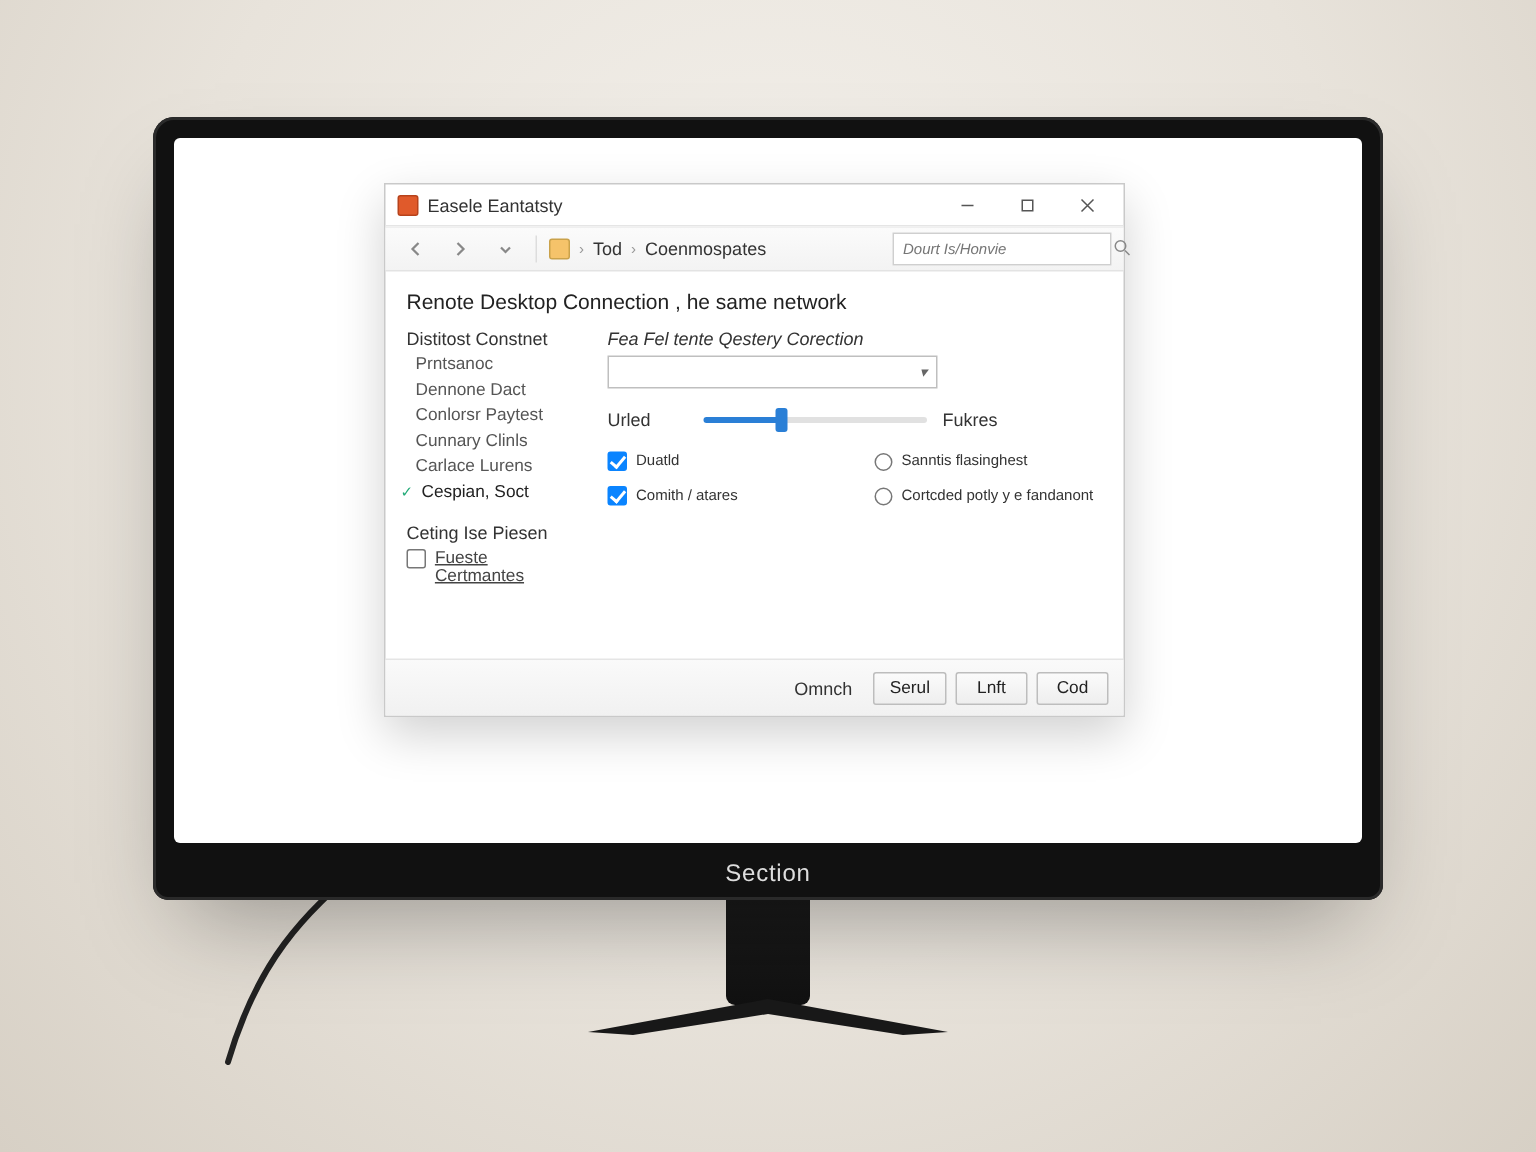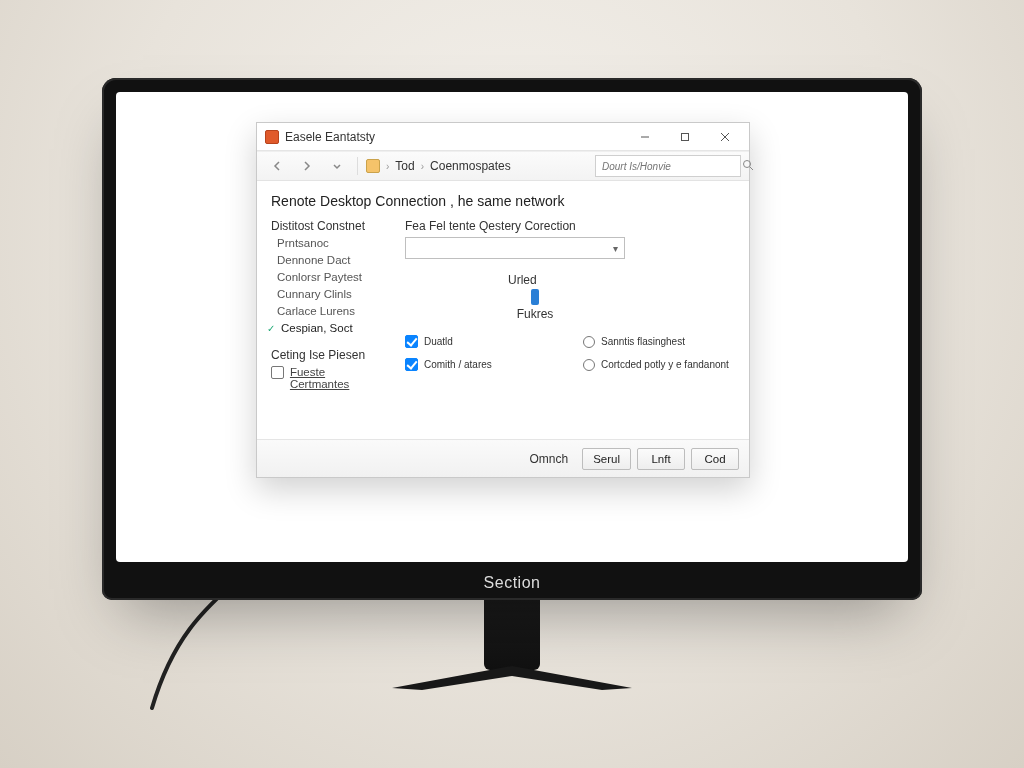--- a/index.html
+++ b/index.html
@@ -84,30 +84,30 @@
   .sp-list { display:flex; flex-direction:column; gap: 5px; }
   .sp-item { font-size: 11.5px; color:#555; padding-left: 6px; display:flex; align-items:center; gap:4px; }
   .sp-item .tick { color:#2a7; font-size:10px; margin-left:-10px; width:10px; }
   .sp-item.selected { color:#222; }
   .sp-check-row { display:flex; align-items:flex-start; gap:6px; font-size:11.5px; color:#444; margin-top:4px;text-decoration:underline; }
   .chk { width:13px; height:13px; border:1px solid #777; background:#fff; position:relative; border-radius:2px; }
   .chk.on { background:#0a84ff; border-color:#0a84ff; }
   .chk.on::after { content:""; position:absolute; left:3px; top:0px; width:4px; height:8px; border:2px solid #fff; border-top:none; border-left:none; transform:rotate(40deg); }
 
   .main { flex:1; display:flex; flex-direction:column; gap: 14px; }
-  .field-row { display:flex; flex-direction:column; gap:4px; }
+  .field-row { display:flex; flex-direction:column; gap:4px;font-style:italic; }
   .field-label { font-size:12px; color:#333; }
   .dropdown {
     width: 220px; height: 22px; border:1px solid #bfbfbf; background:#fff;
     display:flex; align-items:center; justify-content:space-between; padding: 0 6px;
     font-size:12px; color:#333;
   }
   .dropdown .dd-caret { color:#666; font-size:10px; }
 
-  .slider-row { display:flex; align-items:center; gap: 10px; width: 260px; flex-direction: column; }
+  .slider-row { display:flex; align-items:center; gap: 10px; width: 260px; }
   .slider-label { font-size:12px; color:#333; width:54px; }
   .slider-track {
     flex:1; height:4px; border-radius:2px;
     background: linear-gradient(to right, #2a7fd6 0%, #2a7fd6 var(--p,35%), #e1e1e1 var(--p,35%), #e1e1e1 100%);
     position:relative;
   }
   .slider-thumb {
     position:absolute; top:50%; left: var(--p,35%); transform: translate(-50%,-50%);
     width:8px; height:16px; background:#2a7fd6; border-radius:2px;
   }

